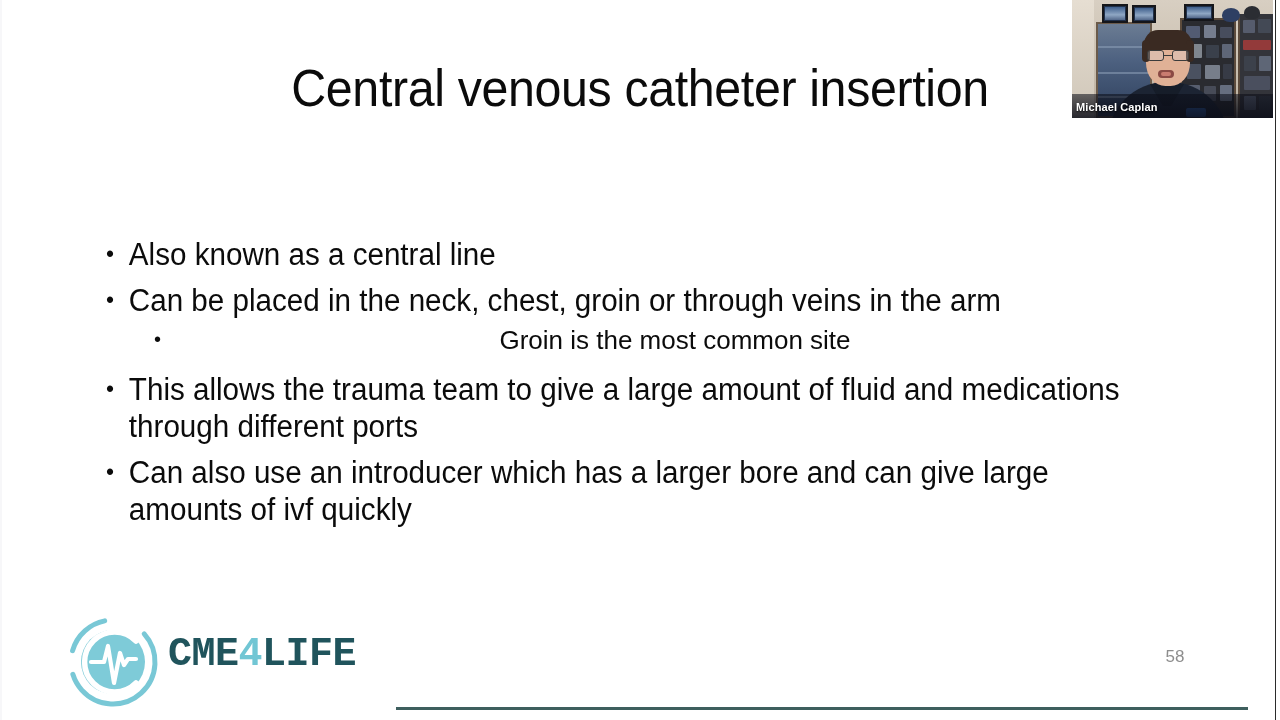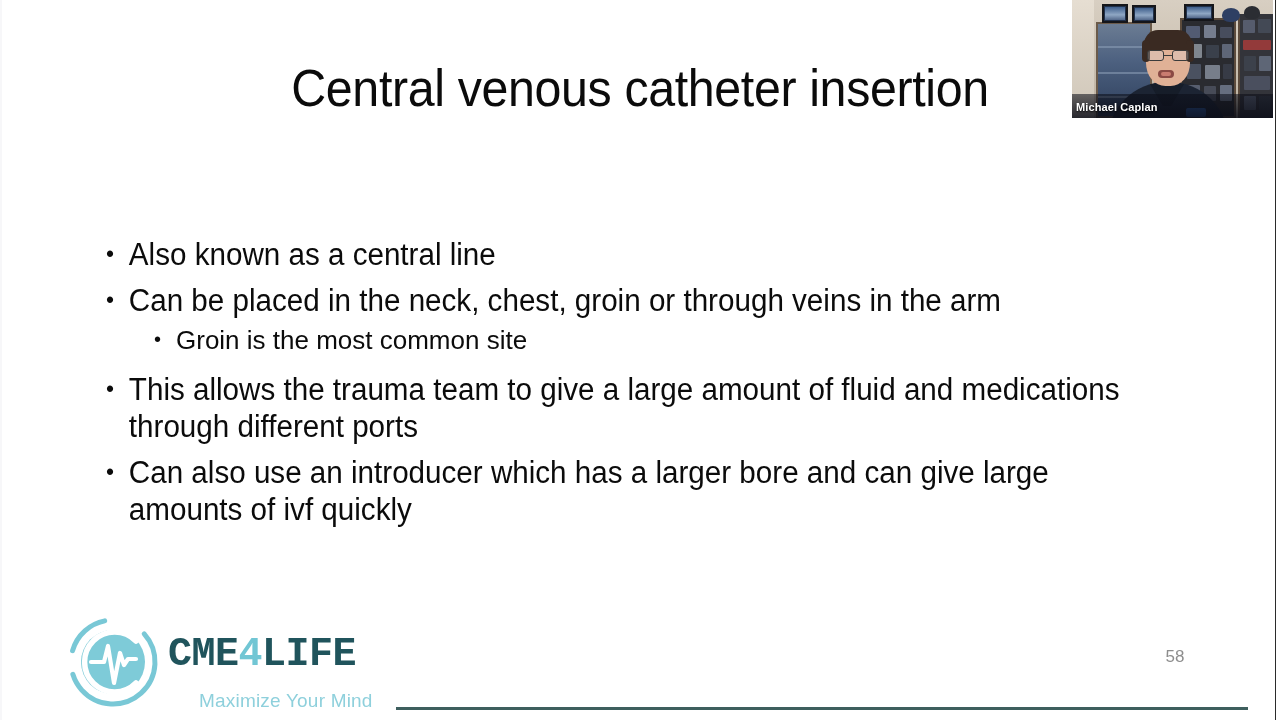--- a/index.html
+++ b/index.html
@@ -67,20 +67,21 @@
     line-height:37px;
     color:#0b0b0b;
   }
   .bullet.sub{
     margin-left:50px;
     padding-left:22px;
     font-size:26px;
     line-height:34px;
     margin-bottom:14px;
     transform:scaleX(1);
+    text-align:center;
   }
   .bullet.sub::before{
     font-size:20px;
     line-height:34px;
     left:0;
   }
   .bullet.tight { margin-bottom:4px; }
 
   
   .logo{
@@ -274,21 +275,20 @@
         <circle cx="47" cy="47" r="42" fill="none" stroke="#79c8d6" stroke-width="5" stroke-linecap="round" stroke-dasharray="150 24 46 44" transform="rotate(-42 47 47)"></circle>
 
         <circle cx="47" cy="47" r="32" fill="#7ecbd8"></circle>
 
         <path d="M 70 26 A 30 30 0 1 0 70 68" fill="none" stroke="#ffffff" stroke-width="5.5" stroke-linecap="round"></path>
 
         <path d="M 25 47 L 38 47 L 42 31 L 48 68 L 54 38 L 58 50 L 62 44 L 70 44" fill="none" stroke="#ffffff" stroke-width="4.2" stroke-linejoin="round" stroke-linecap="round"></path>
       </svg>
     </div>
     <div class="logo-word"><span class="w-dark">CME</span><span class="w-teal">4</span><span class="w-dark">LIFE</span></div>
-    <div class="logo-tag">Maximize Your Mind</div>
   </div>
 
   <div class="footer-rule"></div>
   <div class="page-num">58</div>
 
   <div class="webcam">
     <div class="cam-scene">
       <div class="cam-wall"></div>
       <div class="cam-wall-left"></div>
 

